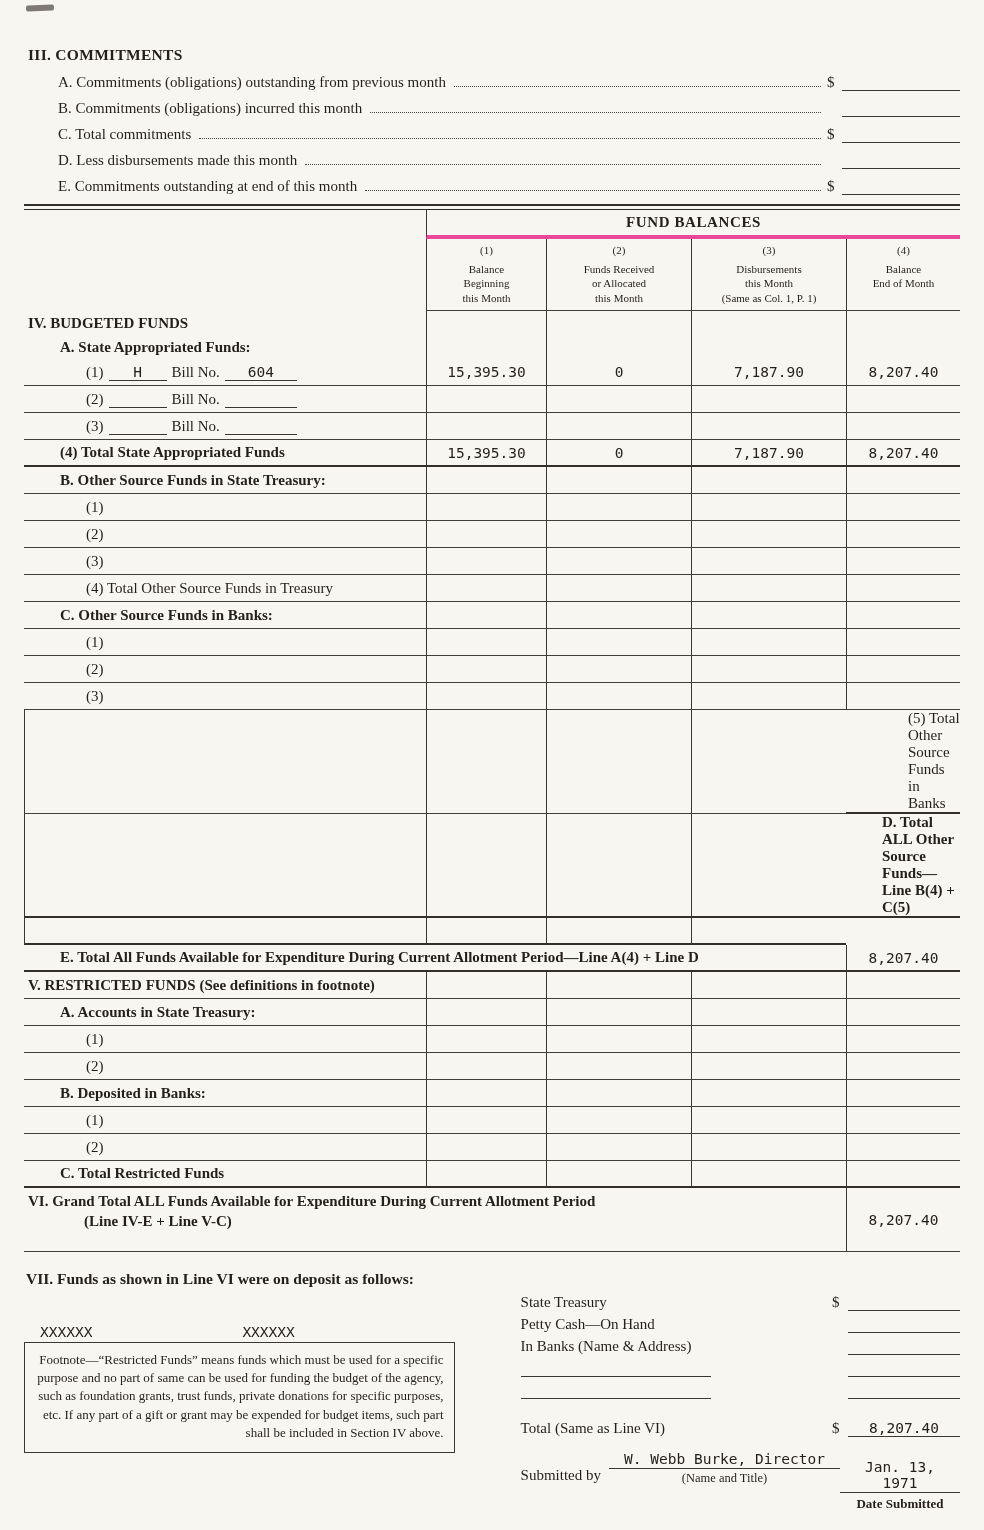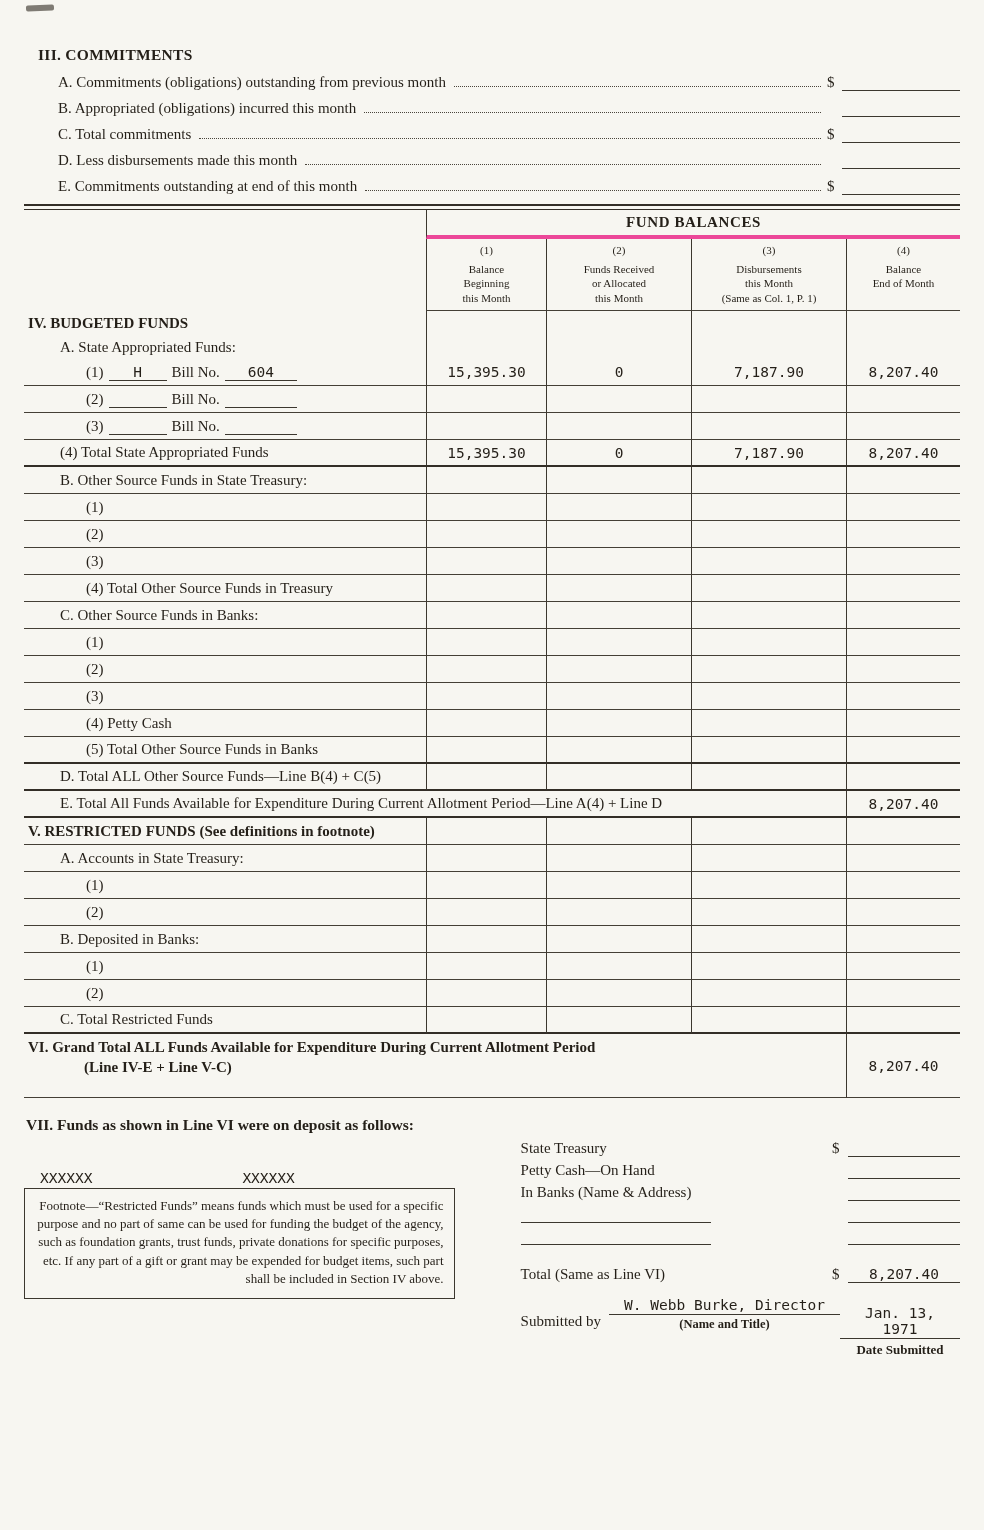--- a/index.html
+++ b/index.html
@@ -5,39 +5,39 @@
   html,body { margin:0; padding:0; }
   .page {
     width:984px; height:1530px; position:relative; box-sizing:border-box;
     background:#f7f6f1; color:#241f18; overflow:hidden;
     font-family:"Liberation Serif", serif;
   }
   .inner { padding:46px 24px 0; }
   .smudge { position:absolute; left:26px; top:5px; width:28px; height:6px; background:#57524a; opacity:.75; border-radius:2px; transform:rotate(-2deg); }
 
   
-  .s3-title { font-weight:700; font-size:15.5px; margin:0 0 10px 14px; letter-spacing:.3px; }
+  .s3-title { font-weight:700; font-size:15.5px; margin:0 0 10px 4px; letter-spacing:.3px; }
   .c-row { display:flex; align-items:flex-end; margin:0 0 9px 34px; font-size:15px; }
   .c-label { white-space:nowrap; }
   .c-leader { flex:1; border-bottom:1.5px dotted #4a453c; margin:0 6px 4px 8px; height:1px; }
   .c-dollar { width:15px; margin-bottom:0; font-size:15px; }
   .c-blank { width:118px; border-bottom:1px solid #3c372f; height:14px; }
 
   .dblrule { border-top:2.5px solid #332e27; border-bottom:1px solid #332e27; height:3px; margin-top:8px; }
 
   
   .ft { display:grid; grid-template-columns:402px 120px 145px 155px 114px; font-size:15px; }
   .cell { min-height:27px; display:flex; align-items:center; box-sizing:border-box; }
   .short { min-height:24px; }
   .vc { border-left:1px solid #3c372f; justify-content:center;
         font-family:"DejaVu Sans Mono", monospace; font-size:14.5px; }
   .bb { border-bottom:1px solid #443f36; }
   .bb2 { border-bottom:2px solid #332e27; }
   .lab { padding-left:4px; }
-  .i1 { padding-left:36px; }
+  .i1 { padding-left:36px;font-weight:bold; }
   .i2 { padding-left:62px; }
   .bold { font-weight:700; }
   .fbtitle { grid-column:2/6; border-left:1px solid #3c372f; border-bottom:4px solid #ec4899;
              display:flex; justify-content:center; align-items:center;
              font-weight:700; letter-spacing:.6px; min-height:25px; font-size:15px; font-family:"Liberation Serif", serif; }
   .hc { border-left:1px solid #3c372f; border-bottom:1px solid #443f36; text-align:center;
         font-size:11px; line-height:1.32; padding:4px 2px 5px; box-sizing:border-box; }
   .hc .num { margin-bottom:4px; }
   .fillline { display:inline-flex; justify-content:center; align-items:flex-end;
               border-bottom:1px solid #3c372f; margin:0 5px; min-height:16px; }
@@ -59,21 +59,21 @@
   .sp { flex:1; }
   .dol { width:16px; }
   .blank { width:112px; border-bottom:1px solid #3c372f; height:13px; display:flex; justify-content:center; align-items:flex-end; box-sizing:border-box; }
   .blank.val { height:auto; min-height:18px; }
   .midblank { width:190px; border-bottom:1px solid #3c372f; height:13px; }
   .total-row { margin-top:20px; }
   .sigrow { display:flex; align-items:flex-start; margin-top:14px; }
   .sub-lbl { margin-top:16px; white-space:nowrap; }
   .sig { display:flex; flex-direction:column; align-items:center; margin-left:8px; }
   .sigtop { border-bottom:1px solid #3c372f; min-width:215px; text-align:center; padding:0 8px 1px; }
-  .sigcap { font-size:12.5px; margin-top:2px; font-weight:700; }
+  .sigcap { font-size:12.5px; margin-top:2px; font-weight:400; }
   .datecol { margin-left:auto; display:flex; flex-direction:column; align-items:center;margin-top:8px; }
   .datetop { border-bottom:1px solid #3c372f; min-width:112px; text-align:center; padding:0 4px 1px; }
   .datecap { font-size:13px; margin-top:3px; font-weight:600; }
 </style>
 </head>
 <body>
 
 <div class="page">
   <div class="smudge"></div>
   <div class="inner">
@@ -81,21 +81,21 @@
     <div>
       <div class="s3-title">III. COMMITMENTS</div>
 
       <div class="c-row">
         <span class="c-label">A. Commitments (obligations) outstanding from previous month</span>
         <span class="c-leader"></span>
         <span class="c-dollar">$</span>
         <span class="c-blank"></span>
       </div>
       <div class="c-row">
-        <span class="c-label">B. Appropriated (obligations) incurred this month</span>
+        <span class="c-label">B. Commitments (obligations) incurred this month</span>
         <span class="c-leader"></span>
         <span class="c-dollar"></span>
         <span class="c-blank"></span>
       </div>
       <div class="c-row">
         <span class="c-label">C. Total commitments</span>
         <span class="c-leader"></span>
         <span class="c-dollar">$</span>
         <span class="c-blank"></span>
       </div>
@@ -271,23 +271,20 @@
       <div class="cell vc bb"></div>
 
       <div class="cell lab i2 bb">
           <span>(3)</span>
         </div>
       <div class="cell vc bb"></div>
       <div class="cell vc bb"></div>
       <div class="cell vc bb"></div>
       <div class="cell vc bb"></div>
 
-      <div class="cell lab i2 bb">
-          <span>(4) Petty Cash</span>
-        </div>
       <div class="cell vc bb"></div>
       <div class="cell vc bb"></div>
       <div class="cell vc bb"></div>
       <div class="cell vc bb"></div>
 
       <div class="cell lab i2 bb2">
           <span>(5) Total Other Source Funds in Banks</span>
         </div>
       <div class="cell vc bb2"></div>
       <div class="cell vc bb2"></div>

